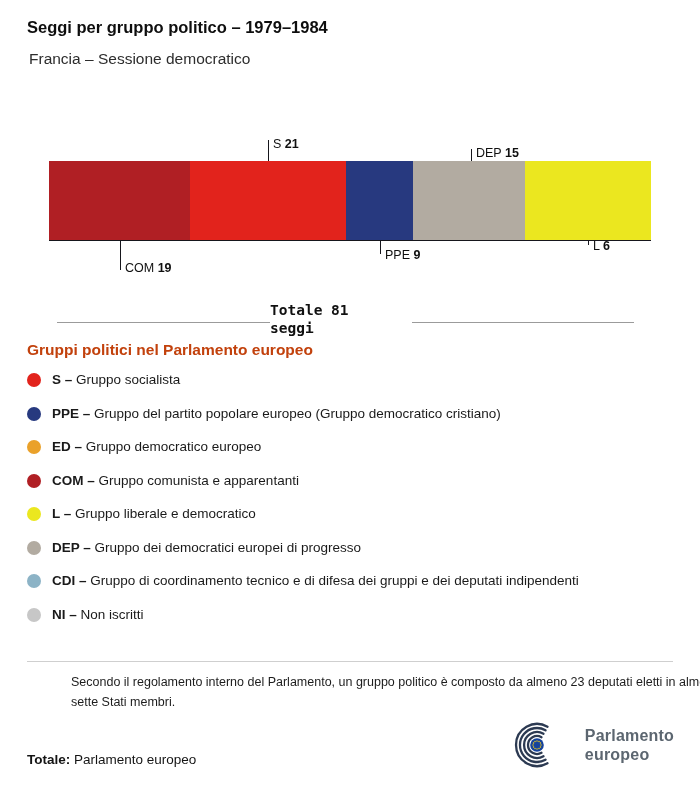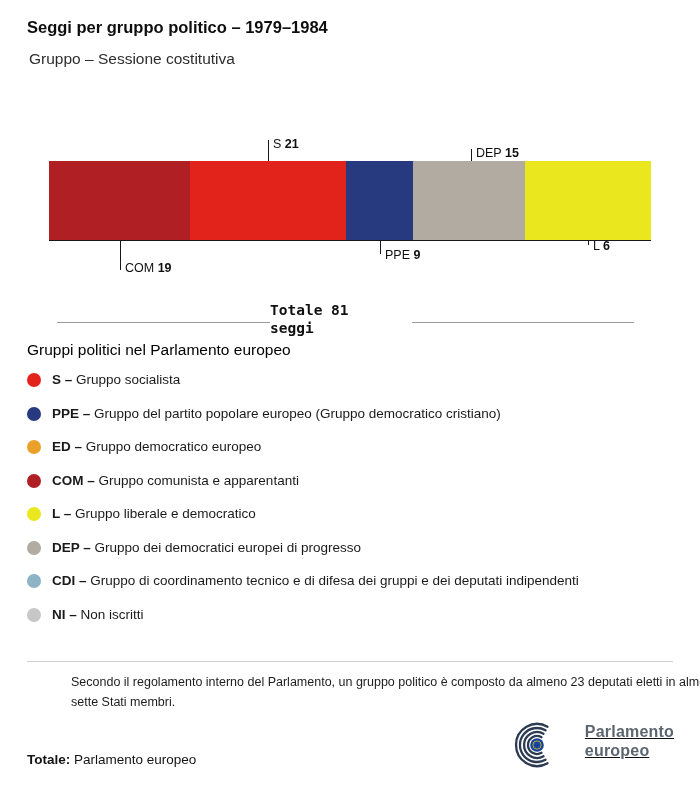--- a/index.html
+++ b/index.html
@@ -9,39 +9,39 @@
   .subtitle{position:absolute;left:29px;top:50px;font-size:15.5px;color:#2d2d2d;}
   .bar{position:absolute;left:49px;top:161px;width:602px;height:79px;display:flex;}
   .baseline{position:absolute;left:49px;top:240px;width:602px;height:1px;background:#16161c;}
   .tick{position:absolute;width:1px;background:#16161c;}
   .seg-label{position:absolute;font-size:12.5px;white-space:nowrap;color:#101010;}
   .seg-label b{font-weight:700;}
   .rule-left{position:absolute;left:57px;top:322px;width:213px;height:1px;background:#9b9b9b;}
   .rule-right{position:absolute;left:412px;top:322px;width:222px;height:1px;background:#9b9b9b;}
   .total-wrap{position:absolute;left:270px;top:301px;width:140px;
               font-family:"DejaVu Sans Mono",monospace;font-weight:bold;font-size:14.5px;line-height:18px;color:#101010;}
-  .legend-heading{position:absolute;left:27px;top:341px;font-size:15.5px;font-weight:normal;color:#000000;}
+  .legend-heading{position:absolute;left:27px;top:341px;font-size:15.5px;font-weight:bold;color:#c2410c;}
   .legend-list{position:absolute;left:27px;top:371px;display:flex;flex-direction:column;gap:15.5px;}
   .legend-row{display:flex;align-items:center;gap:11px;font-size:13.5px;line-height:18px;color:#1a1a1a;}
   .swatch{width:14px;height:14px;border-radius:50%;flex:0 0 14px;}
   .legend-row b{font-weight:700;}
   .divider{position:absolute;left:27px;top:661px;width:646px;height:1px;background:#cfcfcf;}
   .footnote{position:absolute;left:27px;top:672px;width:652px;font-size:12.5px;line-height:1.6;color:#1d1d1d;margin-left:44px;}
   .source{position:absolute;left:27px;top:752px;font-size:13.5px;color:#141414;}
   .source b{font-weight:700;}
-  .logo{position:absolute;right:26px;top:722px;display:flex;gap:26px;text-decoration:underline;}
+  .logo{position:absolute;right:26px;top:722px;display:flex;align-items:center;gap:26px;}
   .logo-text{font-size:16px;font-weight:bold;color:#5c6670;line-height:19px;letter-spacing:.2px;}
 </style>
 </head>
 <body>
 
 <div class="page">
 
   <div class="title">Seggi per gruppo politico – 1979–1984</div>
-  <div class="subtitle">Gruppo – Sessione costitutiva</div>
+  <div class="subtitle">Francia – Sessione democratico</div>
 
   <div class="bar">
       <div style="width: 23.4568%; background: rgb(176, 31, 36);"></div>
       <div style="width: 25.9259%; background: rgb(226, 35, 28);"></div>
       <div style="width: 11.1111%; background: rgb(39, 57, 127);"></div>
       <div style="width: 18.5185%; background: rgb(178, 171, 161);"></div>
       <div style="width: 20.9877%; background: rgb(235, 231, 31);"></div>
     </div>
   <div class="baseline"></div>
 

